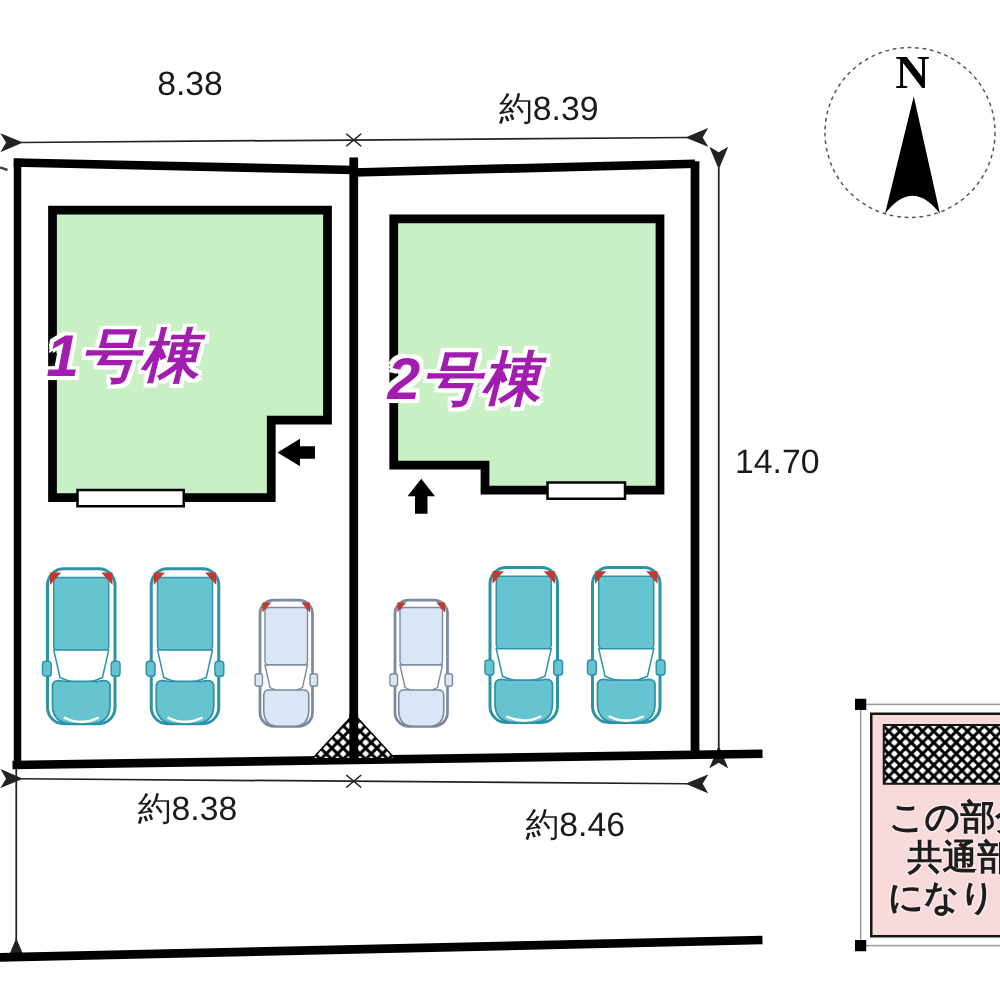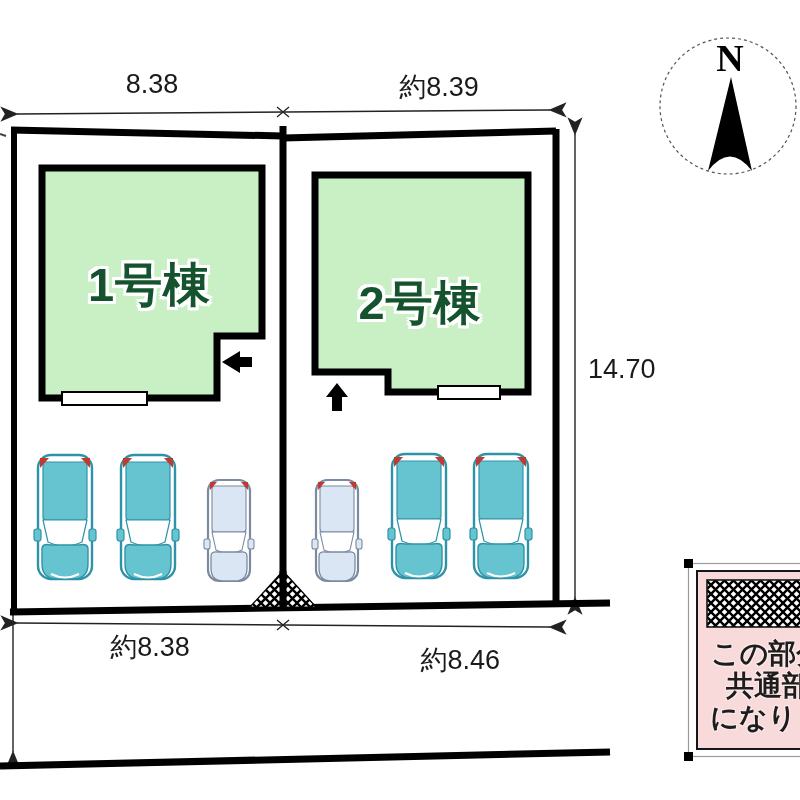--- a/index.html
+++ b/index.html
@@ -5,24 +5,25 @@
   html,body{margin:0;padding:0;}
   body{
     width:800px;height:800px;position:relative;overflow:hidden;
     background:#ffffff;
     font-family:"Liberation Sans",sans-serif;
   }
   #plan-svg{position:absolute;left:0;top:0;}
   .txt{position:absolute;color:#1a1a1a;}
   .dim-label{font-size:27px;text-align:center;white-space:nowrap;}
   .bldg-label{
-    font-size:47px;font-weight:bold;color:#14532d;text-align:center;
+    font-size:47px;font-weight:bold;color:#a21caf;text-align:left;
     letter-spacing:1px;white-space:nowrap;
     text-shadow:-3px -3px 0 #fff,3px -3px 0 #fff,-3px 3px 0 #fff,3px 3px 0 #fff,
                  0 -3px 0 #fff,0 3px 0 #fff,-3px 0 0 #fff,3px 0 0 #fff,0 0 5px #fff;
+    font-style:italic;
   }
   .north-label{
     font-family:"Liberation Serif",serif;font-weight:bold;font-size:38px;
     text-align:center;color:#000;
   }
   .legend-text{
     width:170px;text-align:center;font-size:28px;line-height:32px;
     color:#1d1d1d;font-weight:bold;
     text-shadow:-1px -1px 0 #fceaea,1px -1px 0 #fceaea,-1px 1px 0 #fceaea,1px 1px 0 #fceaea;
   }
@@ -118,21 +119,21 @@
 
   <g>
     <rect x="688.5" y="563.5" width="186" height="193" fill="#fff" stroke="#9a9a9a" stroke-width="1.2"></rect>
     <rect x="697" y="571" width="170" height="178" fill="#f9dada" stroke="#161616" stroke-width="2"></rect>
     <rect x="707" y="580" width="150" height="47" fill="url(#xhatch)" stroke="#161616" stroke-width="1.6"></rect>
     <rect x="684" y="559" width="9" height="9" fill="#000"></rect>
     <rect x="684" y="752" width="9" height="9" fill="#000"></rect>
   </g>
 </svg>
 
-<div class="txt dim-label" style="left:92px;top:69px;width:120px;">8.38</div>
+<div class="txt dim-label" style="left:92px;top:52px;width:120px;">8.38</div>
 <div class="txt dim-label" style="left:359px;top:69px;width:160px;">約8.39</div>
 <div class="txt dim-label" style="left:588px;top:354px;">14.70</div>
 <div class="txt dim-label" style="left:70px;top:629px;width:160px;">約8.38</div>
 <div class="txt dim-label" style="left:340px;top:642px;width:160px;text-align:right;">約8.46</div>
 
 <div class="txt bldg-label" style="left:37px;top:254px;width:225px;">1号棟</div>
 <div class="txt bldg-label" style="left:310px;top:272px;width:220px;">2号棟</div>
 
 <div class="txt north-label" style="left:708px;top:36px;width:44px;">N</div>
 

